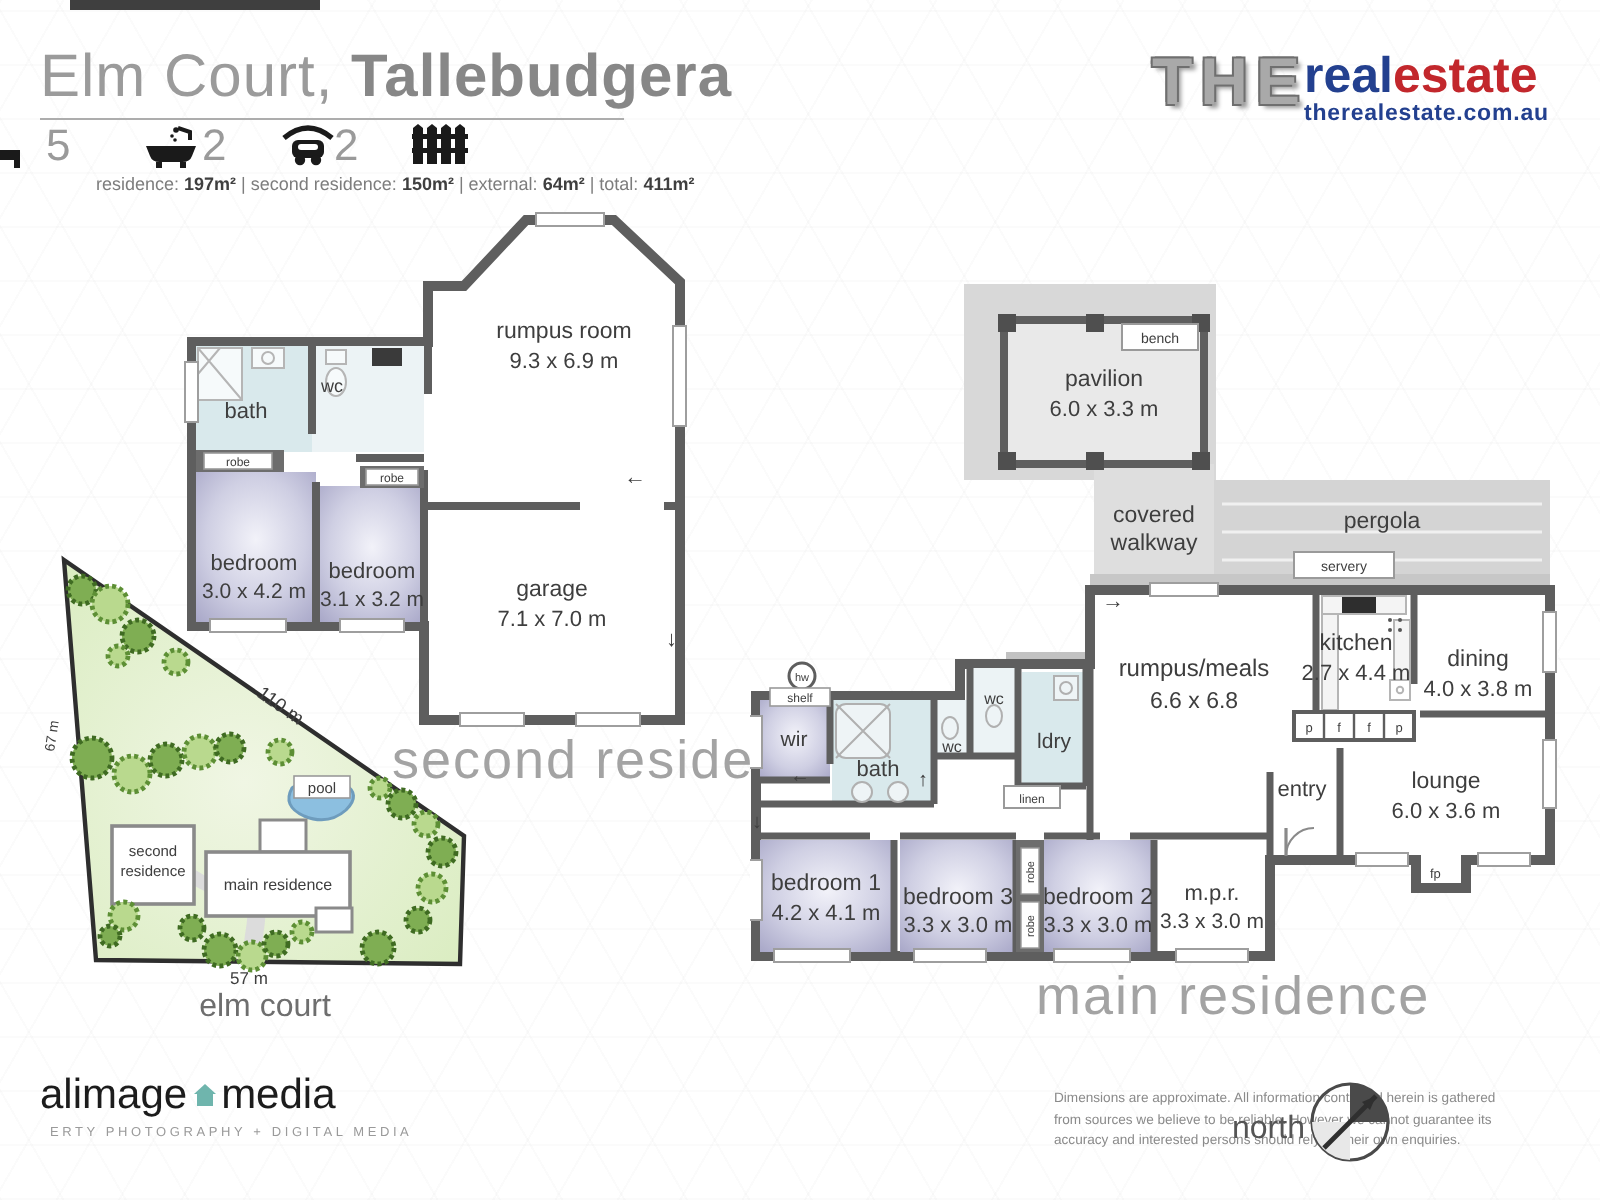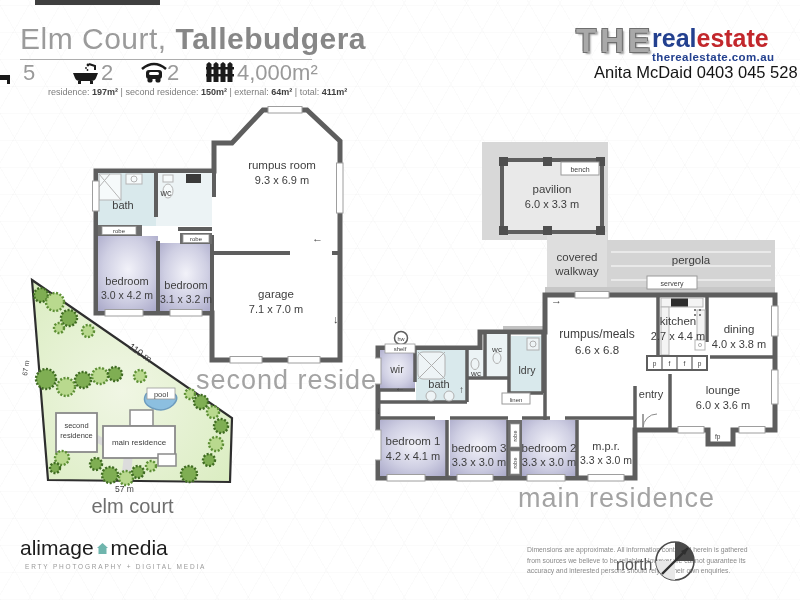--- a/index.html
+++ b/index.html
@@ -24,21 +24,21 @@
     text-shadow:-1px -1px 0 #6f6f6f,1px -1px 0 #6f6f6f,-1px 1px 0 #6f6f6f,2px 2px 2px #9b9b9b;}
   #logo-right{left:652px;top:26px;line-height:1;}
   #logo-real{font-size:25px;font-weight:800;color:#23408f;}
   #logo-estate{font-size:25px;font-weight:800;color:#c2272c;}
   #logo-url{font-size:11.5px;font-weight:700;color:#23408f;letter-spacing:0.4px;margin-top:1px;}
   #agent{left:594px;top:63px;font-size:16.5px;color:#141414;white-space:nowrap;}
   
   .cap{color:#a3a3a3;letter-spacing:1px;font-weight:400;white-space:nowrap;}
   #cap-second{left:196px;top:365px;font-size:27px;}
   #cap-main{left:518px;top:483px;font-size:27px;}
-  #cap-elm{left:70px;top:495px;width:125px;text-align:center;font-size:20px;color:#6e6e6e;}
+  #cap-elm{left:70px;top:495px;width:125px;text-align:center;font-size:16px;color:#6e6e6e;}
   #cap-site{left:88px;top:512px;font-size:20px;color:#8a8a8a;letter-spacing:1.5px;}
   
   #brand{left:20px;top:536px;font-size:21px;color:#1c1c1c;white-space:nowrap;}
   #brand .bold{font-weight:400;}
   #brand-tag{left:25px;top:563px;font-size:6.5px;letter-spacing:1.8px;color:#9a9a9a;white-space:nowrap;}
   #disclaimer{left:527px;top:545px;font-size:6.8px;color:#8a8a8a;line-height:1.55;}
   #north-label{left:616px;top:556px;font-size:16px;color:#555;}
   svg text{font-family:"Liberation Sans",sans-serif;fill:#3e3e3e;}
 </style>
 </head>
@@ -83,32 +83,30 @@
 
   <span class="abs" style="left:206px;top:61px">
     <svg width="28" height="23" viewBox="0 0 28 23">
       <polygon points="3,1 5.5,3 5.5,21 0.5,21 0.5,3" fill="#1a1a1a"></polygon>
       <polygon points="10,1 12.5,3 12.5,21 7.5,21 7.5,3" fill="#1a1a1a"></polygon>
       <polygon points="17,1 19.5,3 19.5,21 14.5,21 14.5,3" fill="#1a1a1a"></polygon>
       <polygon points="24,1 26.5,3 26.5,21 21.5,21 21.5,3" fill="#1a1a1a"></polygon>
       <rect x="0" y="6" width="28" height="2.5" fill="#1a1a1a"></rect>
       <rect x="0" y="13" width="28" height="2.5" fill="#1a1a1a"></rect>
     </svg></span>
-  <span class="abs statnum" style="left:237px;top:60px">4,000m²</span>
 
   <div class="abs" id="areas">
     <span>residence: </span><b>197m²</b><span> | second residence: </span><b>150m²</b><span> | external: </span><b>64m²</b><span> | total: </span><b>411m²</b>
   </div>
 
   <div class="abs" id="logo-the">THE</div>
   <div class="abs" id="logo-right">
     <div><span id="logo-real">real</span><span id="logo-estate">estate</span></div>
     <div id="logo-url">therealestate.com.au</div>
   </div>
-  <div class="abs" id="agent">Anita McDaid 0403 045 528</div>
 
   <svg class="abs" style="left:90px;top:105px" width="285" height="290" viewBox="0 0 285 290">
     <defs>
       <radialGradient id="bedG1" cx="50%" cy="45%" r="75%">
         <stop offset="0%" stop-color="#f2f2f9"></stop>
           <stop offset="55%" stop-color="#cfcfe3"></stop>
           <stop offset="100%" stop-color="#a7a6c7"></stop>
       </radialGradient>
     </defs>
 

